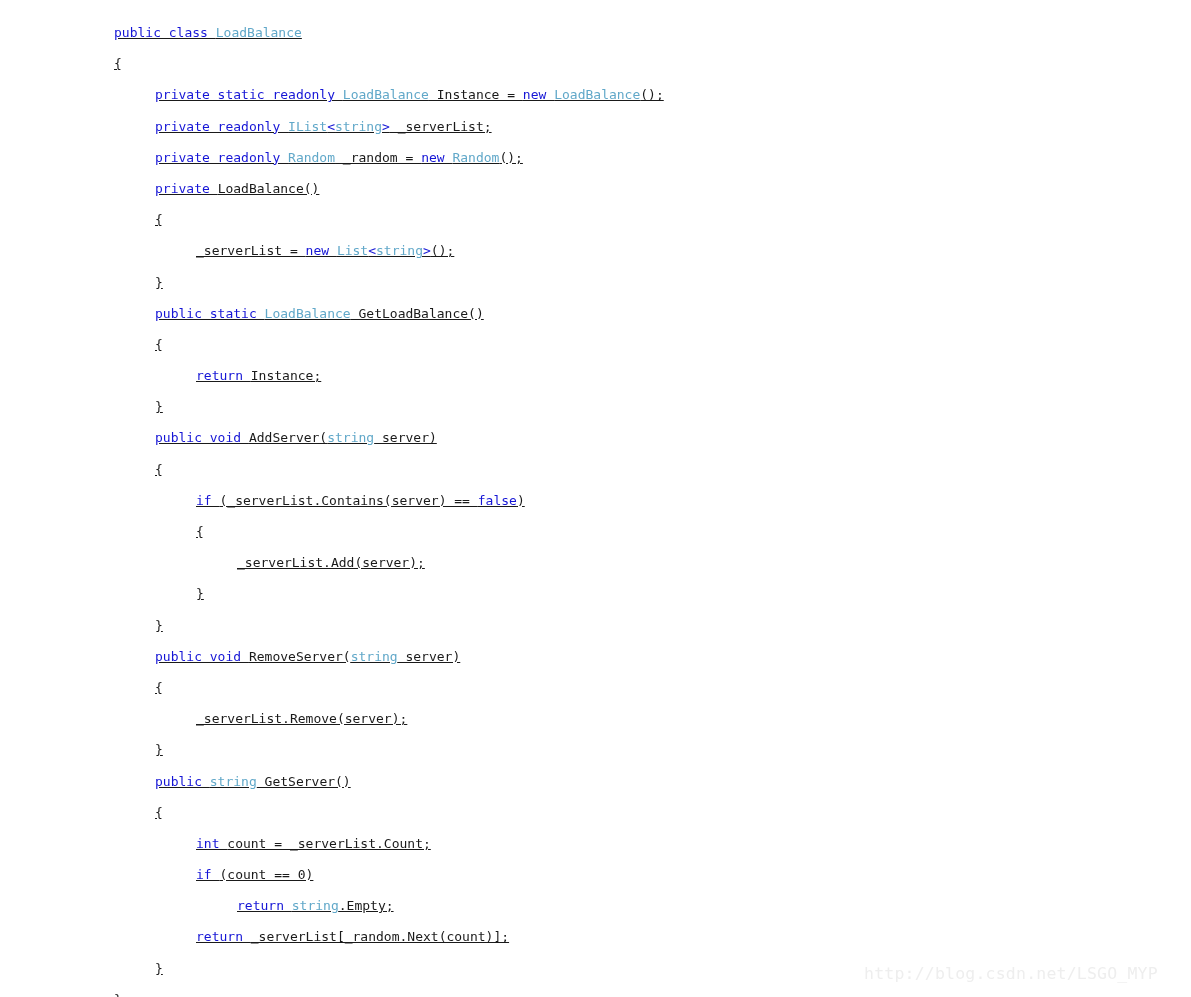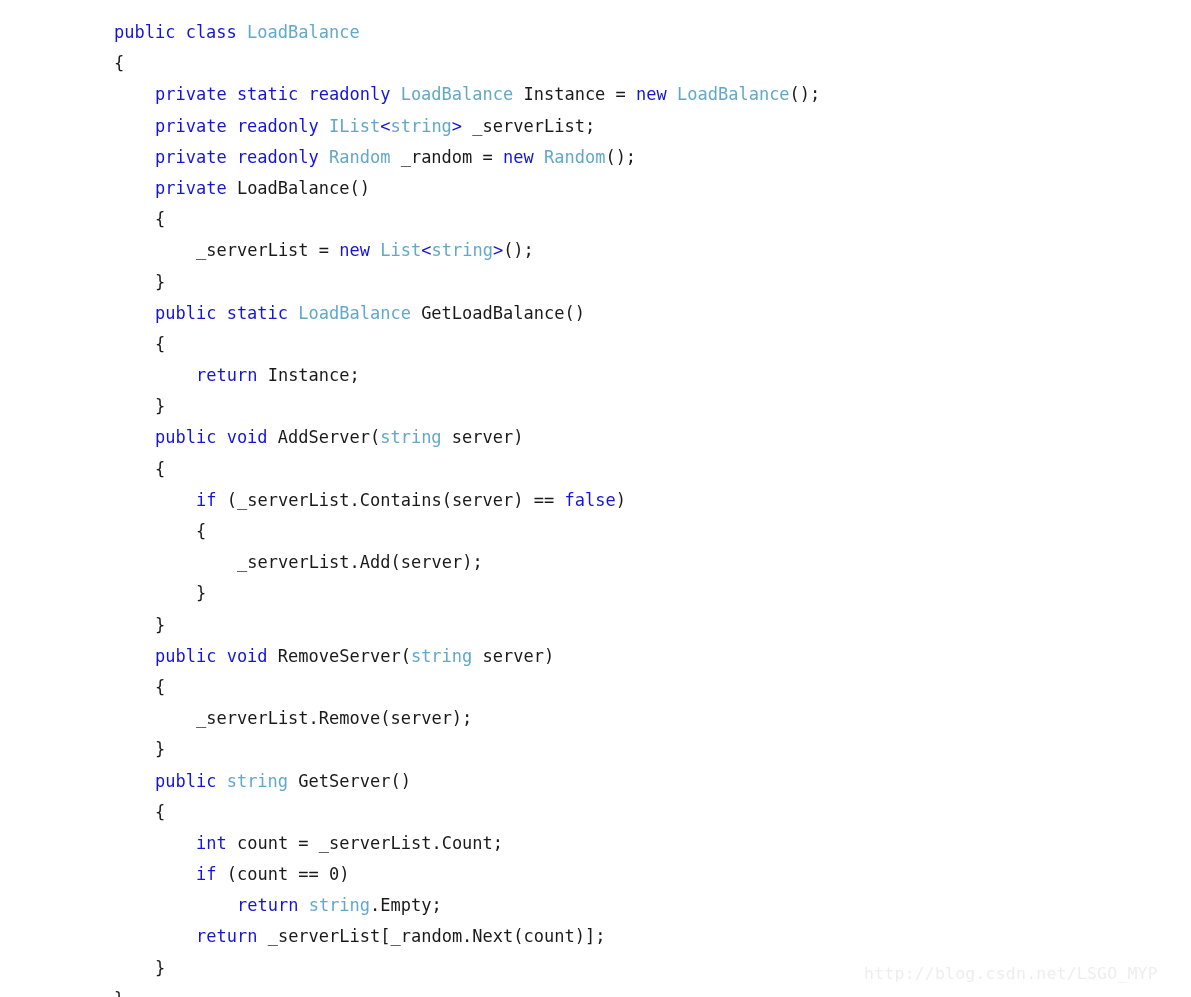--- a/index.html
+++ b/index.html
@@ -16,24 +16,25 @@
   }
   #code-block {
     position: absolute;
     left: 114px;
     top: 4px;
     width: 1070px;
   }
   .code-line {
     height: 31.2px;
     line-height: 31.2px;
-    font-size: 17px;
+    font-size: 13px;
     white-space: pre;
     color: #1a1a1a;
     letter-spacing: 0px;
+    text-decoration: underline;
   }
   .ind0  { padding-left: 0px; }
   .ind1  { padding-left: 41px; }
   .ind2  { padding-left: 82px; }
   .ind3  { padding-left: 123px; }
   .tok-kw   { color: #1515d6; }
   .tok-type { color: #61a8c9; }
   .tok-pl   { color: #1a1a1a; }
   #watermark {
     position: absolute;

